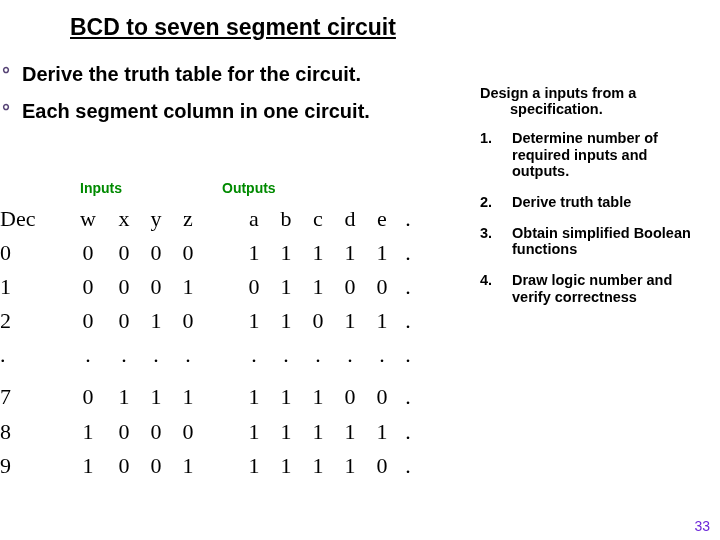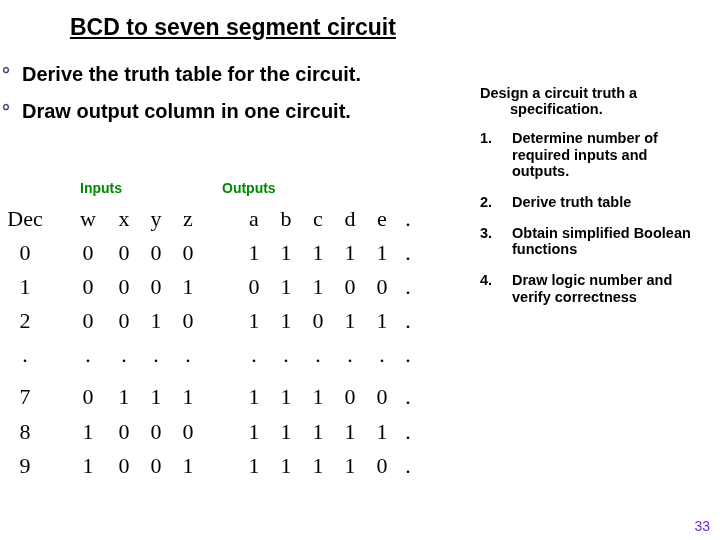--- a/index.html
+++ b/index.html
@@ -54,21 +54,21 @@
     margin-top: 6px;
     font-family: "Times New Roman", Times, serif;
     font-size: 22px;
     color: #000;
   }
   .truth-table .trow {
     display: flex;
     line-height: 1.55;
   }
   .truth-table .gap { height: 8px; }
-  .c-dec { width: 50px; text-align: center; }
+  .c-dec { width: 50px; text-align: left; }
   .c-w { width: 40px; text-align: center; margin-left: 18px;}
   .c-x, .c-y, .c-z { width: 32px; text-align: center; }
   .c-sp { width: 34px; }
   .c-a, .c-b, .c-c, .c-d, .c-e { width: 32px; text-align: center; }
   .c-dot { width: 20px; text-align: center; }
 
   .right-col {
     position: absolute;
     left: 480px;
     top: 86px;
@@ -108,21 +108,21 @@
 
 <div class="title">BCD to seven segment circuit</div>
 
 <div class="bullets">
   <div class="bullet-row">
     <span class="bullet-sym">°</span>
     <span>Derive the truth table for the circuit.</span>
   </div>
   <div class="bullet-row">
     <span class="bullet-sym">°</span>
-    <span>Draw output column in one circuit.</span>
+    <span>Each segment column in one circuit.</span>
   </div>
 </div>
 
 <div class="left-col">
   <div class="io-labels">
     <span class="io-inputs">Inputs</span>
     <span class="io-outputs">Outputs</span>
   </div>
   <div class="truth-table">
     <div class="trow">
@@ -241,21 +241,21 @@
           <span class="c-d">1</span>
           <span class="c-e">0</span>
           <span class="c-dot">.</span>
         </div>
       </div>
   </div>
 </div>
 
 <div class="right-col">
   <div class="design-title">
-    <span>Design a circuit truth a</span>
+    <span>Design a inputs from a</span>
     <span class="spec">specification.</span>
   </div>
   <div class="steps" id="steps">
       <div class="step">
         <span class="step-num">1.</span>
         <span class="step-txt">Determine number of required inputs and outputs.</span>
       </div>
       <div class="step">
         <span class="step-num">2.</span>
         <span class="step-txt">Derive truth table</span>

